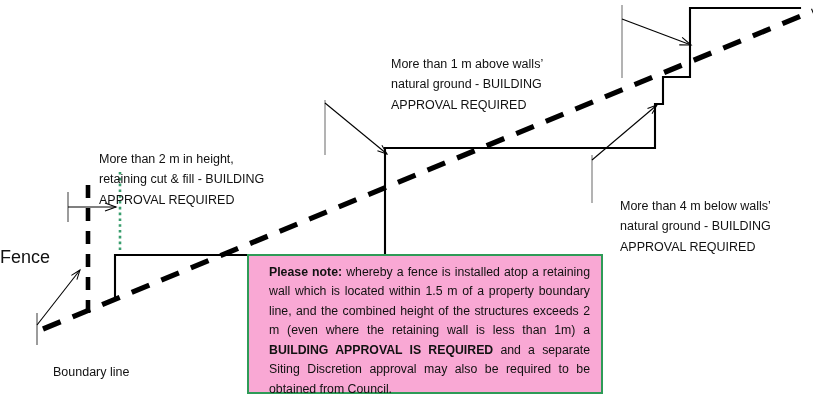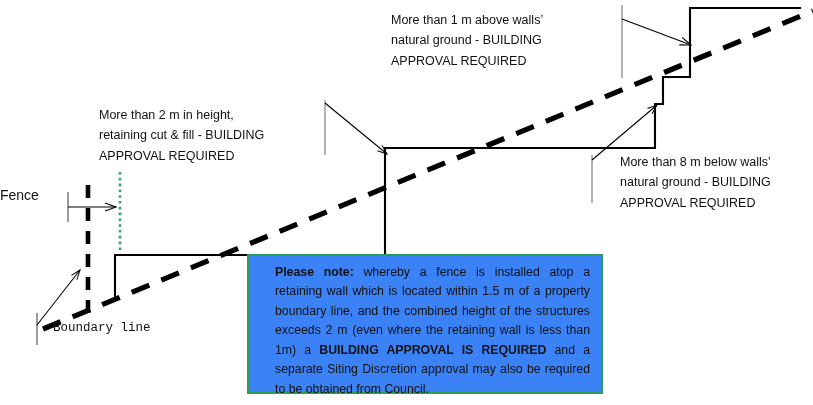--- a/index.html
+++ b/index.html
@@ -22,20 +22,21 @@
     top: 0;
     width: 813px;
     height: 405px;
   }
 
   .annotation {
     position: absolute;
     font-size: 12.5px;
     line-height: 1.62;
     color: #111111;
+    margin-top: 44px;
   }
   .annotation .b {
     font-weight: normal;
   }
 
   #label-cut-fill {
     left: 99px;
     top: 105px;
     width: 190px;
     text-align: left;
@@ -47,40 +48,39 @@
     text-align: justify;
   }
   #label-below {
     left: 620px;
     top: 152px;
     width: 182px;
     text-align: justify;
   }
   #label-fence {
     left: 0px;
-    top: 184px;
-    font-size: 14px;
+    top: 199px;
+    font-size: 18px;
   }
   #label-boundary {
     left: 53px;
     top: 318px;
     font-size: 12.5px;
-    font-family: Liberation Mono, monospace;
   }
 
   #note-box {
     position: absolute;
     left: 247px;
     top: 254px;
     width: 356px;
     height: 140px;
     border: 2.2px solid #2e9b57;
-    background: #3b82f6;
+    background: #f9a8d4;
     box-sizing: border-box;
-    padding: 7px 11px 6px 26px;
+    padding: 7px 11px 6px 20px;
   }
   #note-text {
     font-size: 12.3px;
     line-height: 1.58;
     text-align: justify;
     color: #111111;
   }
   #note-text .b {
     font-weight: bold;
   }
@@ -138,21 +138,21 @@
     <span class="b">APPROVAL REQUIRED</span>
   </div>
 
   <div class="annotation" id="label-above">
     <span>More than 1 m above walls’</span><br>
     <span>natural ground - </span><span class="b">BUILDING</span><br>
     <span class="b">APPROVAL REQUIRED</span>
   </div>
 
   <div class="annotation" id="label-below">
-    <span>More than 8 m below walls’</span><br>
+    <span>More than 4 m below walls’</span><br>
     <span>natural ground - </span><span class="b">BUILDING</span><br>
     <span class="b">APPROVAL  REQUIRED</span>
   </div>
 
   <div id="note-box">
     <div id="note-text"><span class="b">Please note:</span><span> whereby a fence is installed atop a retaining wall which is located within 1.5 m of a property boundary line, and the combined height of the structures exceeds 2 m (even where the retaining wall is less than 1m) a </span><span class="b">BUILDING APPROVAL IS REQUIRED</span><span> and a separate Siting Discretion approval may also be required to be obtained from Council.</span></div>
   </div>
 
 </div>
 

